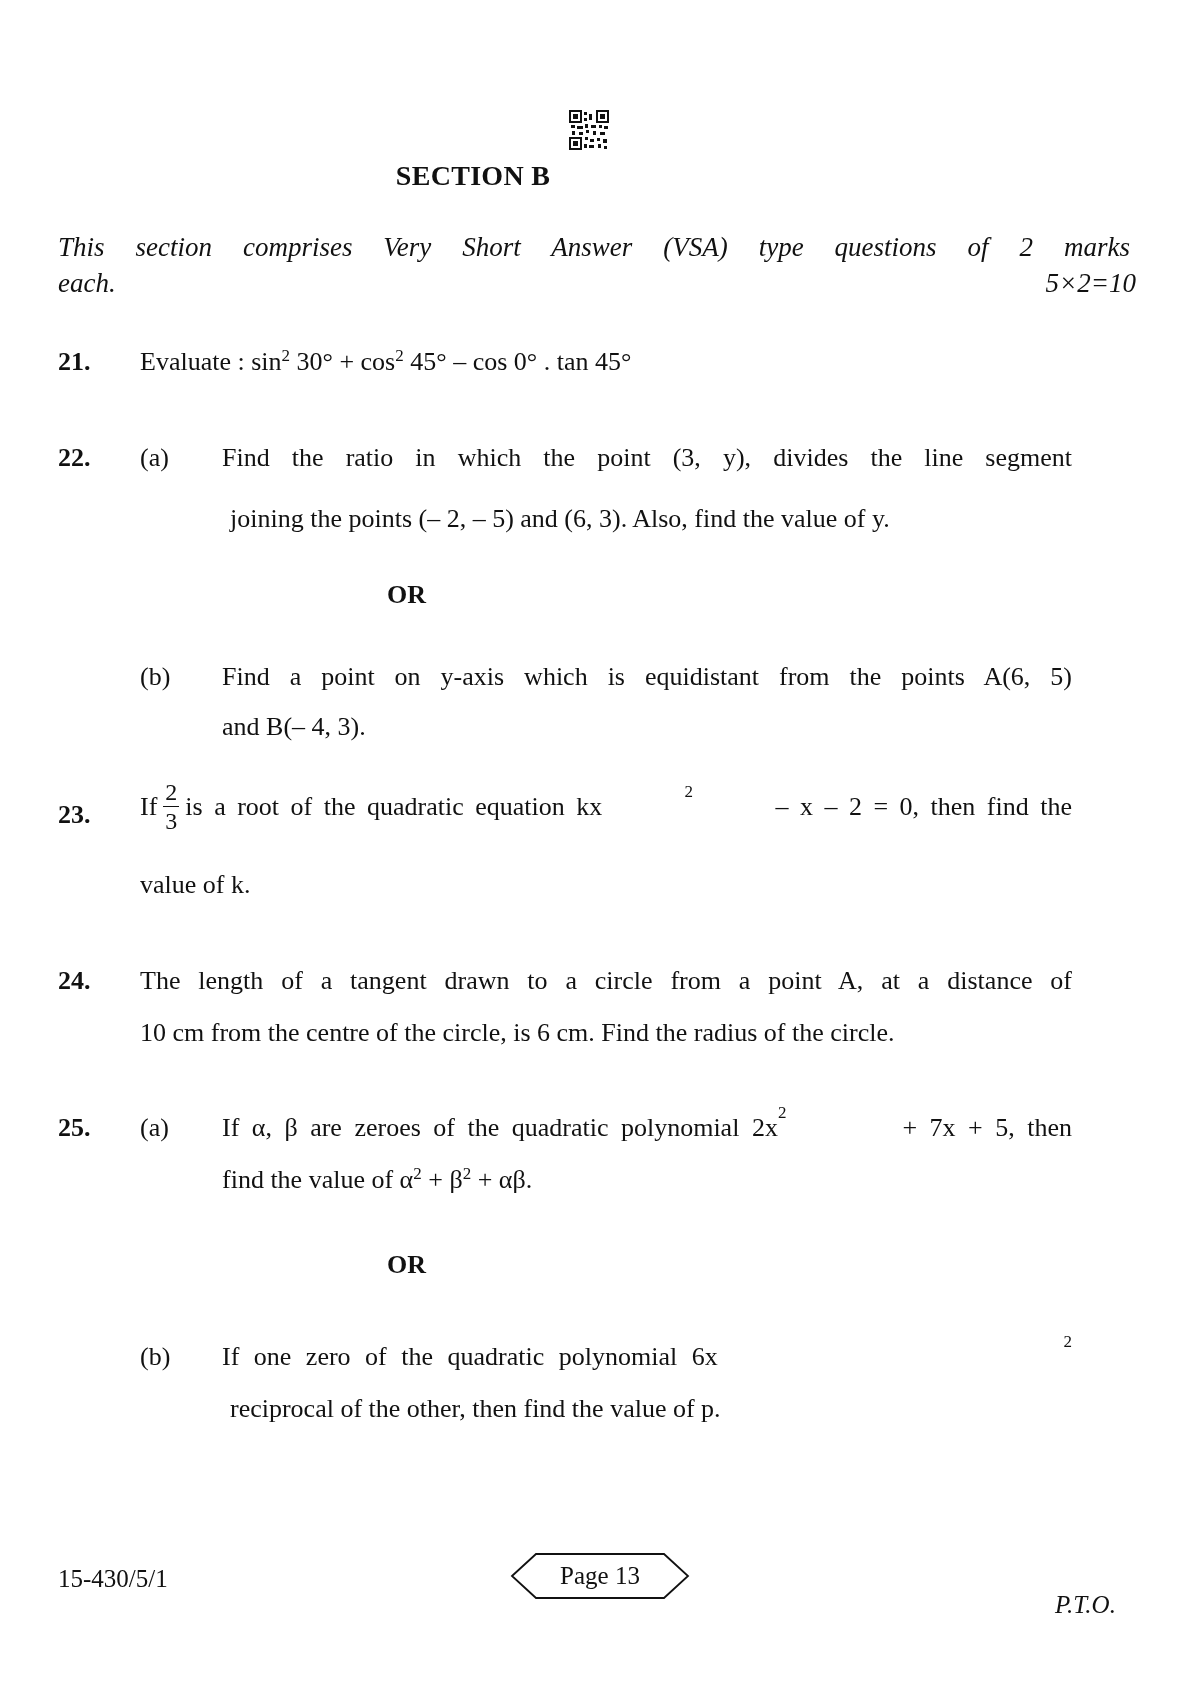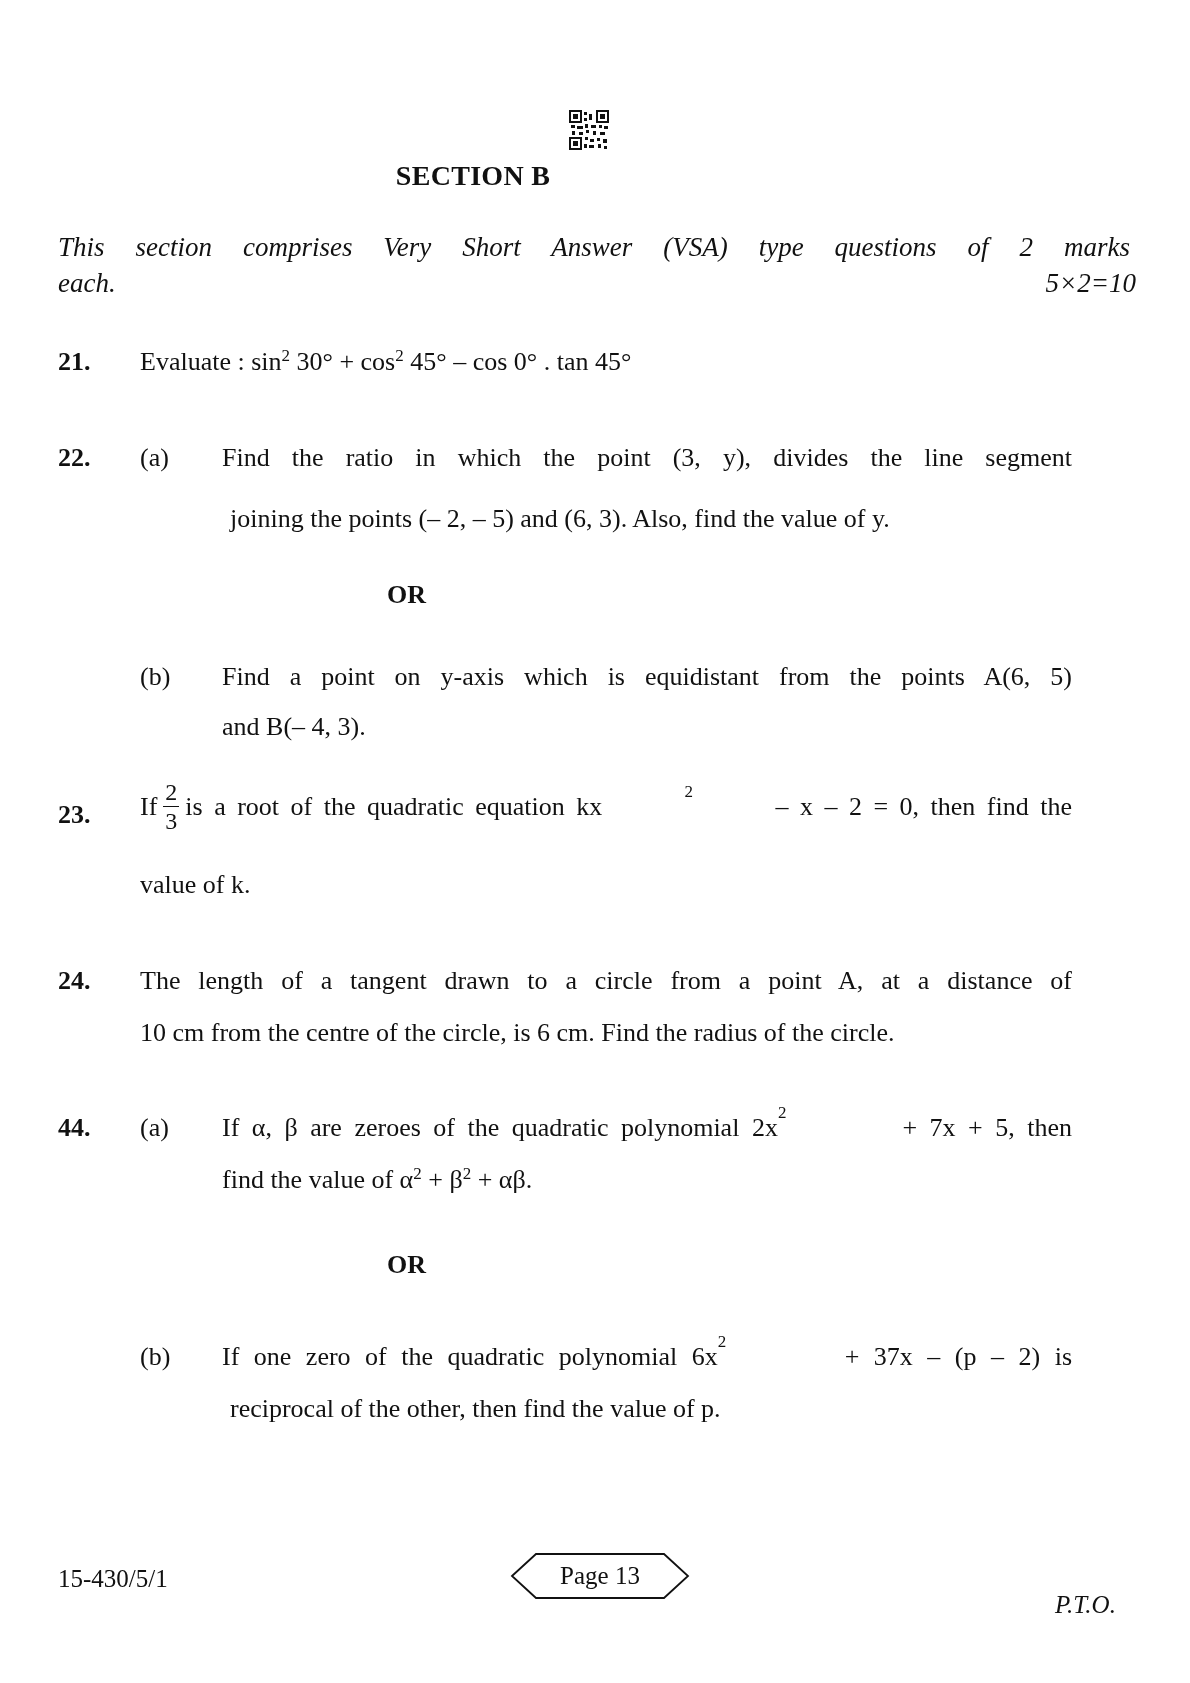--- a/index.html
+++ b/index.html
@@ -132,36 +132,35 @@
       <sup>2</sup>
       <span style="word-spacing:5px;"> – x – 2 = 0, then find the</span>
   </span>
 </div>
 <div class="abs text" style="left:140px; top:870px;">value of k.</div>
 
 <div class="abs qnum" style="top:966px;">24.</div>
 <div class="abs text justify" style="left:140px; width:932px; top:966px;">The length of a tangent drawn to a circle from a point A, at a distance of</div>
 <div class="abs text" style="left:140px; top:1018px;">10 cm from the centre of the circle, is 6 cm. Find the radius of the circle.</div>
 
-<div class="abs qnum" style="top:1113px;">44.</div>
+<div class="abs qnum" style="top:1113px;">25.</div>
 <div class="abs part" style="top:1113px;">(a)</div>
 <div class="abs text" style="left:222px; width:850px; top:1113px; display:flex; justify-content:space-between;">
   <span style="word-spacing:6px;">If α, β are zeroes of the quadratic polynomial 2x</span>
     <sup>2</sup>
     <span style="word-spacing:6px; flex:1; text-align:right;"> + 7x + 5, then</span>
 </div>
 <div class="abs text" style="left:222px; top:1165px;">
   <span>find the value of  α</span><sup>2</sup><span> + β</span><sup>2</sup><span> + αβ.</span>
 </div>
 <div class="abs or" style="top:1250px;">OR</div>
 <div class="abs part" style="top:1342px;">(b)</div>
 <div class="abs text" style="left:222px; width:850px; top:1342px; display:flex; justify-content:space-between;">
   <span style="word-spacing:8px;">If one zero of the quadratic polynomial 6x</span>
     <sup>2</sup>
-    <span style="word-spacing:8px; flex:1; text-align:right;"> + 37x – (p – 2) is</span>
 </div>
 <div class="abs text" style="left:222px; top:1394px;margin-left:8px;">reciprocal of the other, then find the value of p.</div>
 
 <div class="abs footer-left">15-430/5/1</div>
 <div class="abs page-badge">
   <svg width="180" height="48" viewBox="0 0 180 48">
     <polygon points="2,24 26,2 154,2 178,24 154,46 26,46" fill="#fff" stroke="#111" stroke-width="1.8"></polygon>
   </svg>
   <span>Page 13</span>
 </div>

